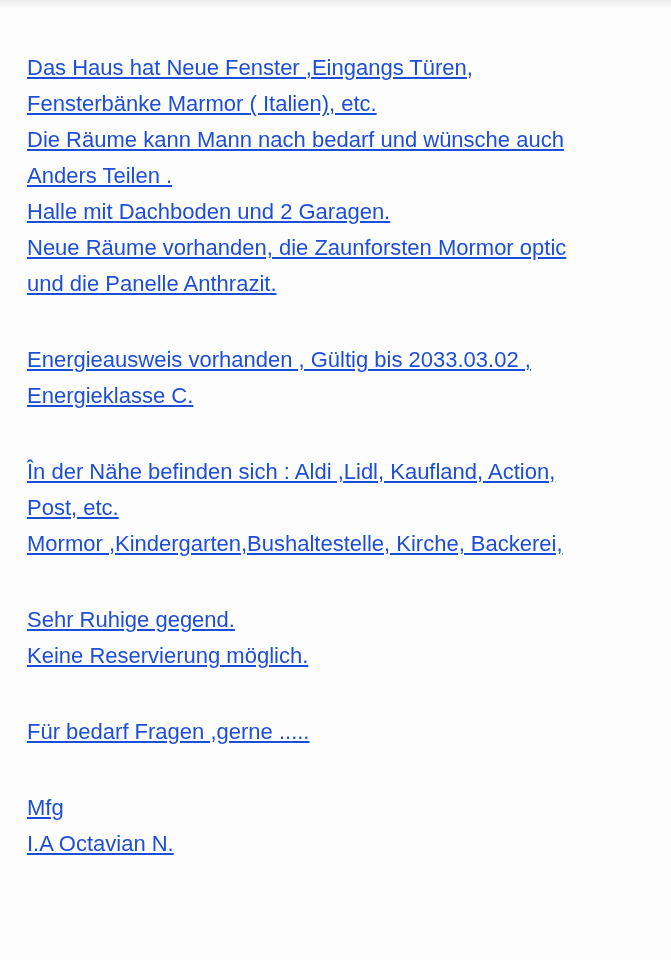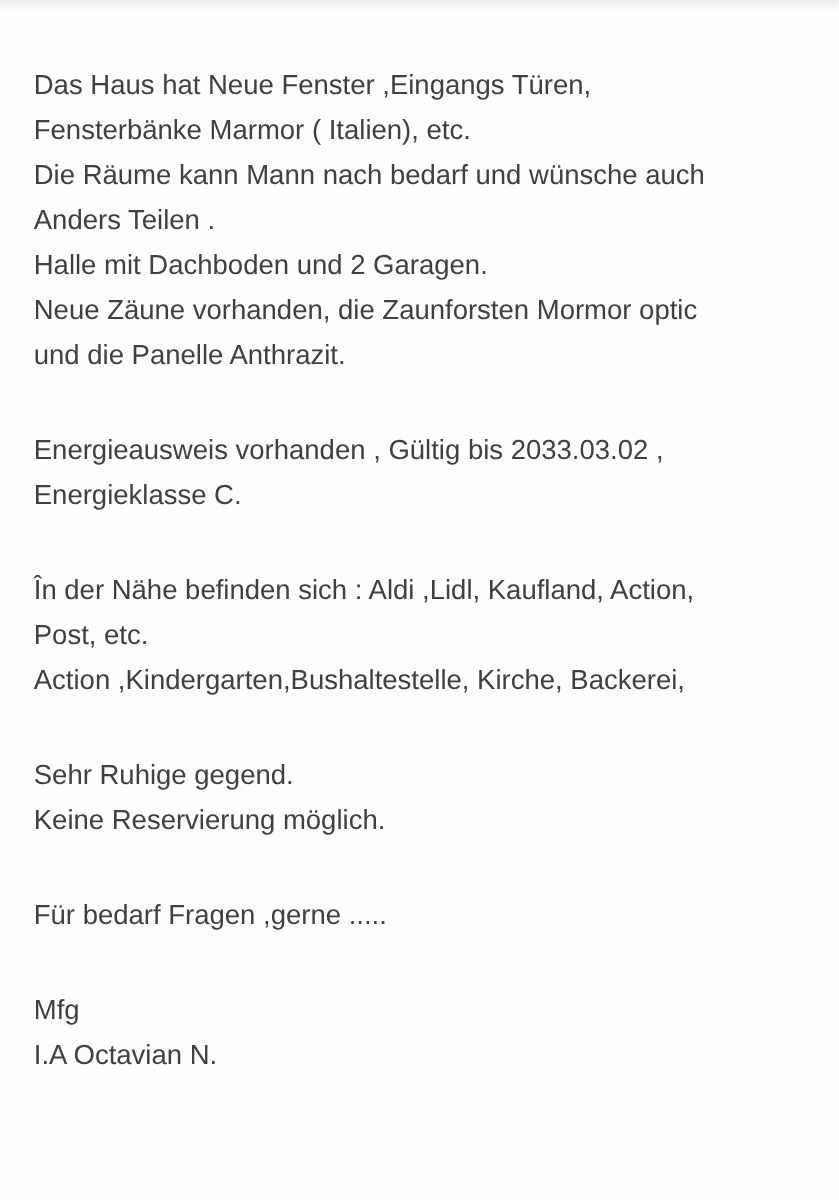--- a/index.html
+++ b/index.html
@@ -17,24 +17,25 @@
   .top-shade {
     position: absolute;
     top: 0; left: 0;
     width: 100%;
     height: 9px;
     background: linear-gradient(to bottom, #ececec, rgba(255,255,255,0));
     pointer-events: none;
   }
   .text-block {
     padding: 50px 18px 0 27px;
-    color: #404040;
+    color: #1d4ed8;
     font-size: 22px;
     line-height: 36px;
     font-weight: 400;
+    text-decoration: underline;
   }
   .para {
     margin: 0 0 40px 0;
   }
   .line {
     display: block;
     white-space: pre;
     overflow: hidden;
   }
 </style>
@@ -44,33 +45,33 @@
 <div class="top-shade"></div>
 
 <div class="text-block">
 
   <div class="para">
     <span class="line">Das Haus hat Neue Fenster ,Eingangs Türen,</span>
     <span class="line">Fensterbänke Marmor ( Italien), etc.</span>
     <span class="line">Die Räume kann Mann nach bedarf und wünsche auch</span>
     <span class="line">Anders Teilen .</span>
     <span class="line">Halle mit Dachboden und 2 Garagen.</span>
-    <span class="line">Neue Zäune vorhanden, die Zaunforsten Mormor optic</span>
+    <span class="line">Neue Räume vorhanden, die Zaunforsten Mormor optic</span>
     <span class="line">und die Panelle Anthrazit.</span>
   </div>
 
   <div class="para">
     <span class="line">Energieausweis vorhanden , Gültig bis 2033.03.02 ,</span>
     <span class="line">Energieklasse C.</span>
   </div>
 
   <div class="para">
     <span class="line">În der Nähe befinden sich : Aldi ,Lidl, Kaufland, Action,</span>
     <span class="line">Post, etc.</span>
-    <span class="line">Action ,Kindergarten,Bushaltestelle, Kirche, Backerei,</span>
+    <span class="line">Mormor ,Kindergarten,Bushaltestelle, Kirche, Backerei,</span>
   </div>
 
   <div class="para">
     <span class="line">Sehr Ruhige gegend.</span>
     <span class="line">Keine Reservierung möglich.</span>
   </div>
 
   <div class="para">
     <span class="line">Für bedarf Fragen ,gerne .....</span>
   </div>

